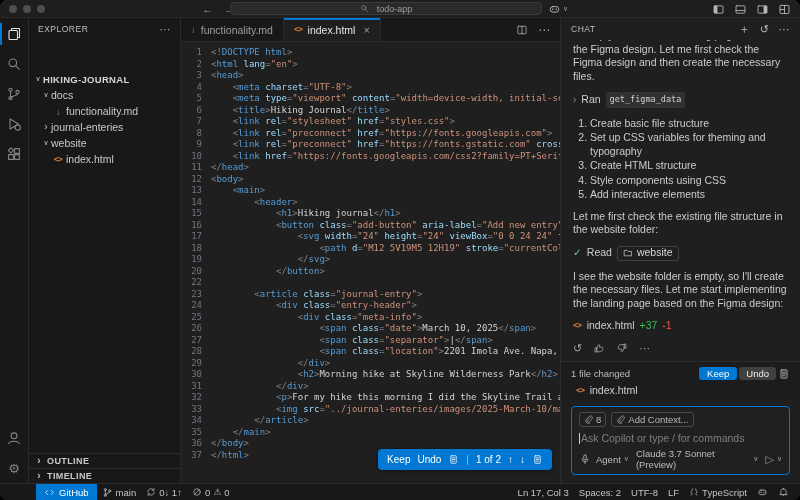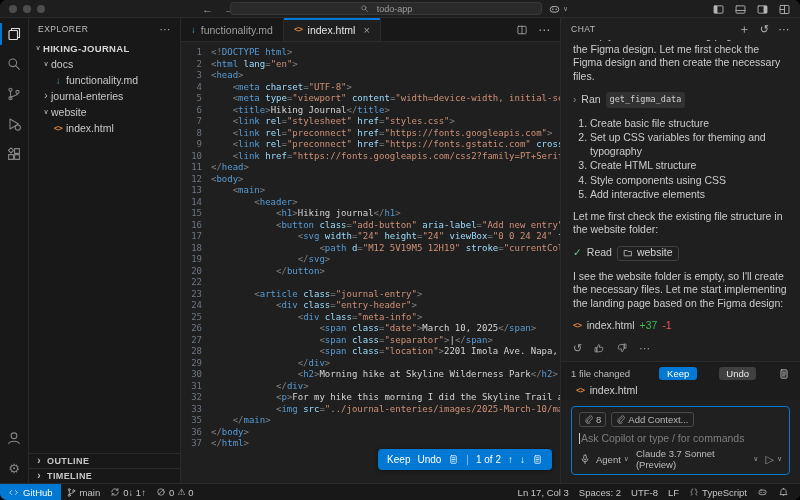--- a/index.html
+++ b/index.html
@@ -21,21 +21,21 @@
 
   .activitybar{flex:0 0 28px;background:#181818;border-right:1px solid #2a2a2a;display:flex;flex-direction:column;align-items:center;padding-top:1px;}
   .ab-item{width:28px;height:30px;display:flex;align-items:center;justify-content:center;color:#848484;position:relative;}
   .ab-item.active{color:#dedede;}
   .ab-item.active::before{content:"";position:absolute;left:0;top:4px;bottom:4px;width:2px;background:#0078d4;}
   .ab-spacer{flex:1;}
 
   .sidebar{flex:0 0 152px;background:#181818;border-right:1px solid #2a2a2a;display:flex;flex-direction:column;min-height:0;}
   .sb-header{flex:0 0 22px;display:flex;align-items:center;padding:0 9px;color:#bfbfbf;font-size:8.5px;letter-spacing:.5px;text-align:center;}
   .sb-header .more{margin-left:auto;color:#a5a5a5;font-size:11px;}
-  .tree{flex:1;overflow:hidden;}
+  .tree{flex:1;overflow:hidden;margin-top:31px;}
   .tree-row{height:16px;display:flex;align-items:center;color:#c9c9c9;font-size:10.5px;white-space:nowrap;overflow:hidden;}
   .tree-row.root .tree-label{font-weight:700;font-size:9.5px;letter-spacing:.3px;color:#d6d6d6;}
   .tw{width:10px;flex:0 0 10px;font-size:7px;color:#c0c0c0;display:inline-flex;justify-content:center;}
   .tw.col{font-size:10px;line-height:1;}
   .fi{width:12px;flex:0 0 12px;display:inline-flex;justify-content:center;margin-right:2px;}
   .md-ic{color:#519aba;font-weight:700;font-size:9.5px;}
   .html-ic{color:#e0823d;font-family:"DejaVu Sans Mono",monospace;font-weight:700;font-size:8px;letter-spacing:-.5px;}
   .sb-sections{flex:0 0 auto;}
   .sb-section{height:15px;border-top:1px solid #2b2b2b;display:flex;align-items:center;gap:4px;padding:0 6px;font-size:9px;font-weight:700;color:#c9c9c9;letter-spacing:.4px;}
   .sb-section .tw{width:8px;flex:0 0 8px;}
@@ -67,38 +67,38 @@
   .chev{color:#8b8b8b;font-size:10px;}
   .code-chip{font-family:"DejaVu Sans Mono",monospace;font-size:8.5px;background:#313131;color:#d0d0d0;padding:1px 4px;border-radius:3px;}
   .chat-body ol{margin:3px 0;padding-left:17px;}
   .chat-body li{margin:1px 0;}
   .check{color:#73c991;}
   .ws-chip{display:inline-flex;align-items:center;gap:4px;border:1px solid #3f3f3f;border-radius:3px;padding:0 5px;height:15px;color:#d6d6d6;}
   .file-line{display:flex;align-items:center;gap:5px;margin:5px 0;}
   .added{color:#3fb950;} .removed{color:#f85149;}
   .actions-row{display:flex;align-items:center;gap:11px;color:#9d9d9d;margin:4px 0 6px;}
   .changed-bar{flex:0 0 auto;border-top:1px solid #2b2b2b;background:#1c1c1c;padding:5px 10px 4px;}
-  .cb-row1{display:flex;align-items:center;gap:22px;}
+  .cb-row1{display:flex;align-items:center;gap:2px;}
   .cb-label{flex:1;color:#bdbdbd;font-size:9.5px;}
   .btn{border-radius:3px;font-size:9.5px;padding:1px 8px;display:inline-flex;align-items:center;}
   .btn-keep{background:#0078d4;color:#fff;}
   .btn-undo{background:#404040;color:#eee;padding:1px 7px;}
   .cb-row2{display:flex;align-items:center;gap:5px;margin-top:4px;padding-left:5px;color:#cfcfcf;}
   .chat-input{flex:0 0 auto;margin:6px 10px 8px;border:1px solid #0078d4;border-radius:4px;background:#202020;padding:5px 7px 4px;}
   .ci-chips{display:flex;gap:5px;}
   .chip2{display:inline-flex;align-items:center;gap:3px;border:1px solid #4a4a4a;border-radius:3px;padding:0 4px;height:15px;color:#b8b8b8;font-size:9.5px;}
   .ci-ph{display:flex;align-items:center;color:#7e7e7e;margin:5px 0 4px;font-size:10.5px;}
   .caret{width:1px;height:11px;background:#cfcfcf;margin-right:1px;}
   .ci-controls{display:flex;align-items:center;gap:5px;color:#bdbdbd;font-size:9.5px;}
   .ci-right{margin-left:auto;display:flex;align-items:center;gap:7px;}
   .dd{display:inline-flex;align-items:center;gap:3px;}
   .dd .tw2{font-size:7px;color:#9d9d9d;}
 
   
-  .statusbar{flex:0 0 16px;background:#181818;border-top:1px solid #2b2b2b;display:flex;align-items:flex-start;font-size:9.5px;color:#c5c5c5;}
+  .statusbar{flex:0 0 16px;background:#181818;border-top:1px solid #2b2b2b;display:flex;align-items:flex-start;font-size:9.5px;color:#c5c5c5;padding-left:36px;}
   .sb-remote{background:#0078d4;color:#fff;height:16px;display:flex;align-items:center;gap:4px;padding:0 8px;}
   .sb-item{display:flex;align-items:center;gap:3px;padding:0 5px;height:16px;}
   .sb-right{margin-left:auto;display:flex;align-items:center;padding-right:6px;}
   .ic{display:inline-flex;align-items:center;justify-content:center;line-height:1;}
 </style>
 </head>
 <body>
 
 <div class="window">
 
@@ -406,20 +406,24 @@
             <span class="ln">31</span>
             <span class="lc"><span class="tk-x">            </span><span class="tk-p">&lt;/</span><span class="tk-t">div</span><span class="tk-p">&gt;</span></span>
           </div>
           <div class="code-line">
             <span class="ln">32</span>
             <span class="lc"><span class="tk-x">            </span><span class="tk-p">&lt;</span><span class="tk-t">p</span><span class="tk-p">&gt;</span><span class="tk-x">For my hike this morning I did the Skyline Trail and Manzanita loop.</span></span>
           </div>
           <div class="code-line">
             <span class="ln">33</span>
             <span class="lc"><span class="tk-x">            </span><span class="tk-p">&lt;</span><span class="tk-t">img</span><span class="tk-x"> </span><span class="tk-a">src</span><span class="tk-p">=</span><span class="tk-s">"../journal-enteries/images/2025-March-10/map.png"</span></span>
+          </div>
+          <div class="code-line">
+            <span class="ln">34</span>
+            <span class="lc"><span class="tk-x">        </span><span class="tk-p">&lt;/</span><span class="tk-t">article</span><span class="tk-p">&gt;</span></span>
           </div>
           <div class="code-line">
             <span class="ln">35</span>
             <span class="lc"><span class="tk-x">    </span><span class="tk-p">&lt;/</span><span class="tk-t">main</span><span class="tk-p">&gt;</span></span>
           </div>
           <div class="code-line">
             <span class="ln">36</span>
             <span class="lc"><span class="tk-p">&lt;/</span><span class="tk-t">body</span><span class="tk-p">&gt;</span></span>
           </div>
           <div class="code-line">

